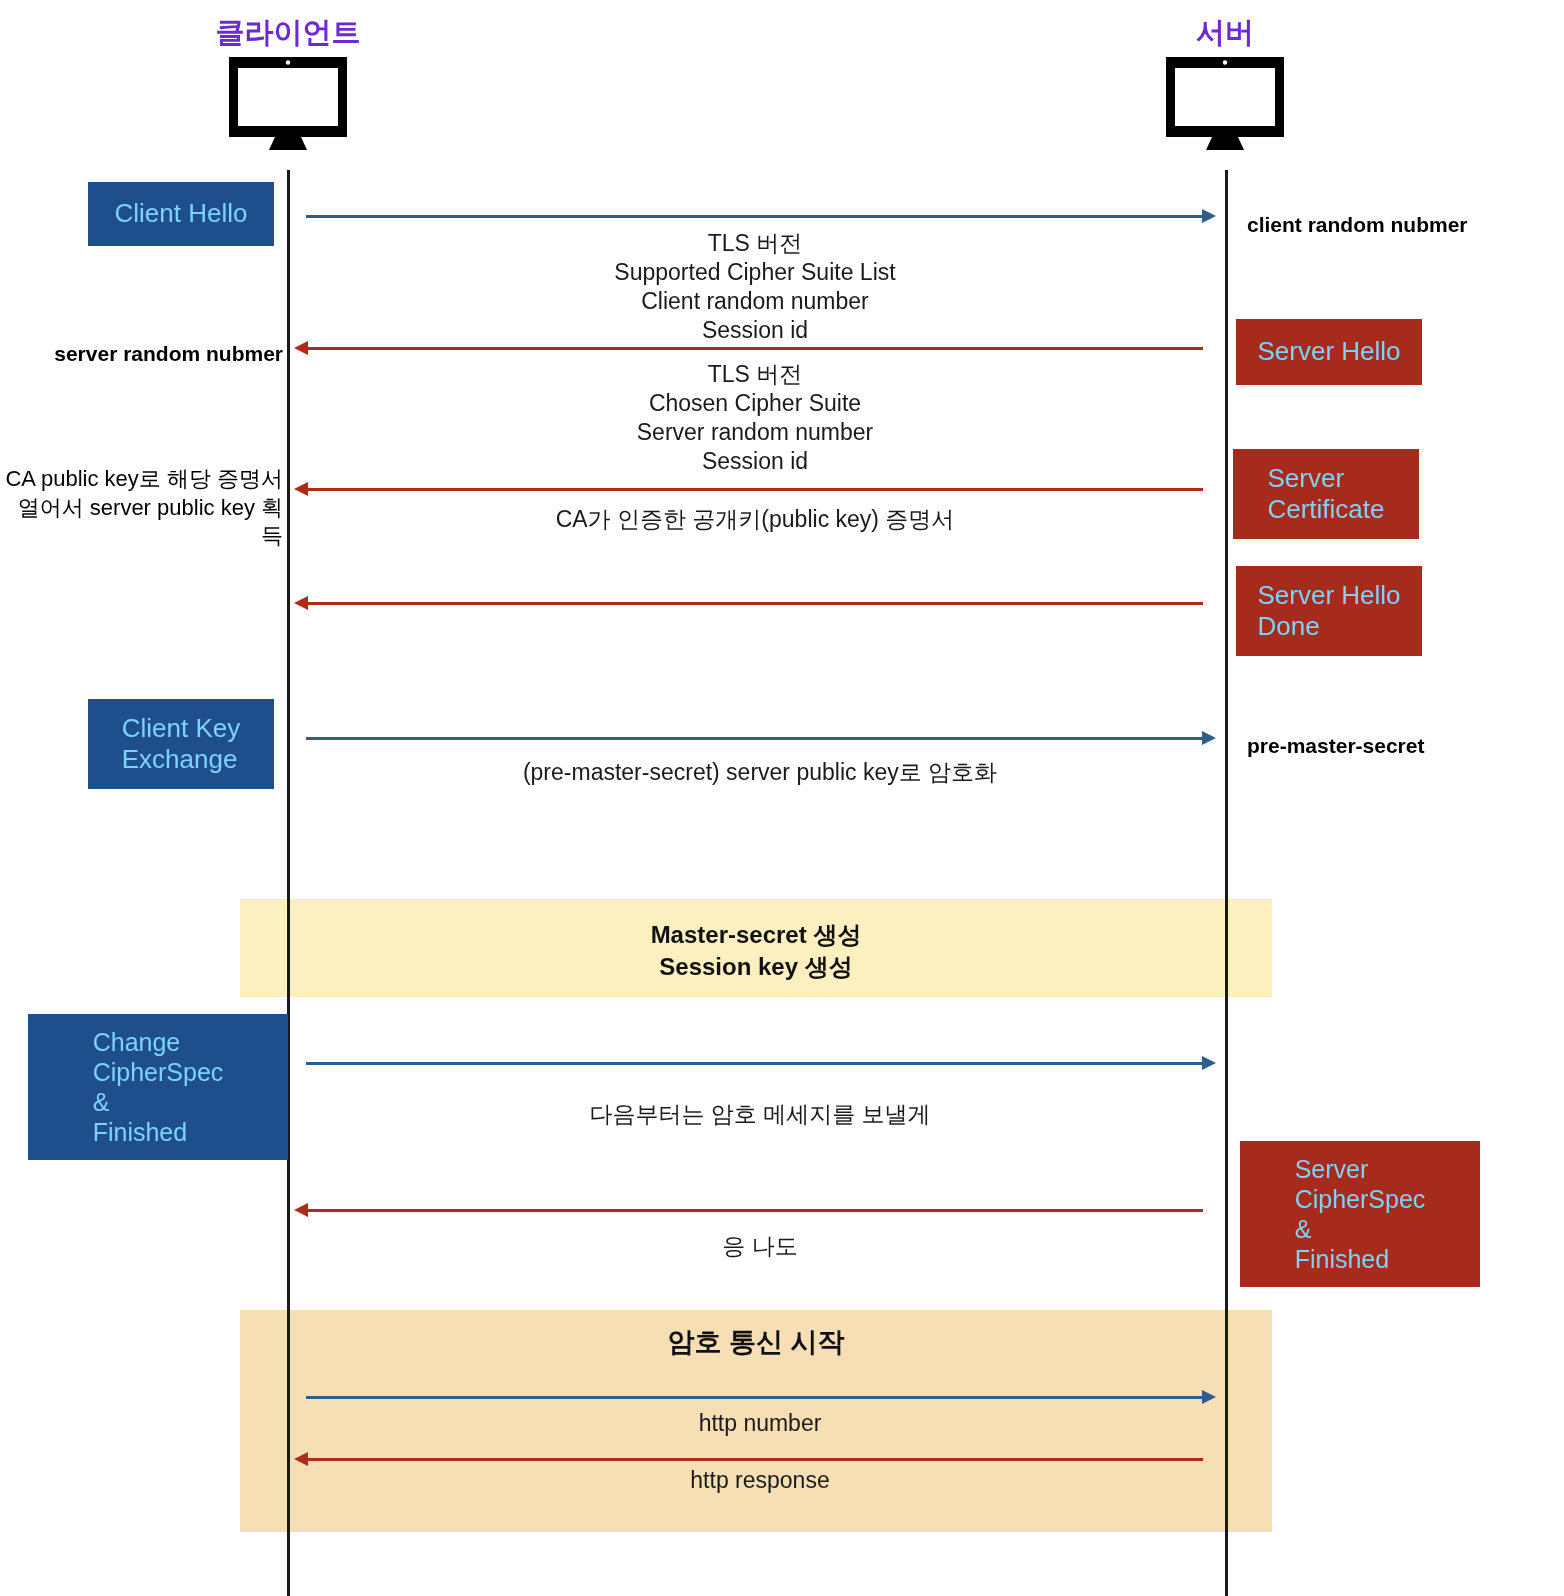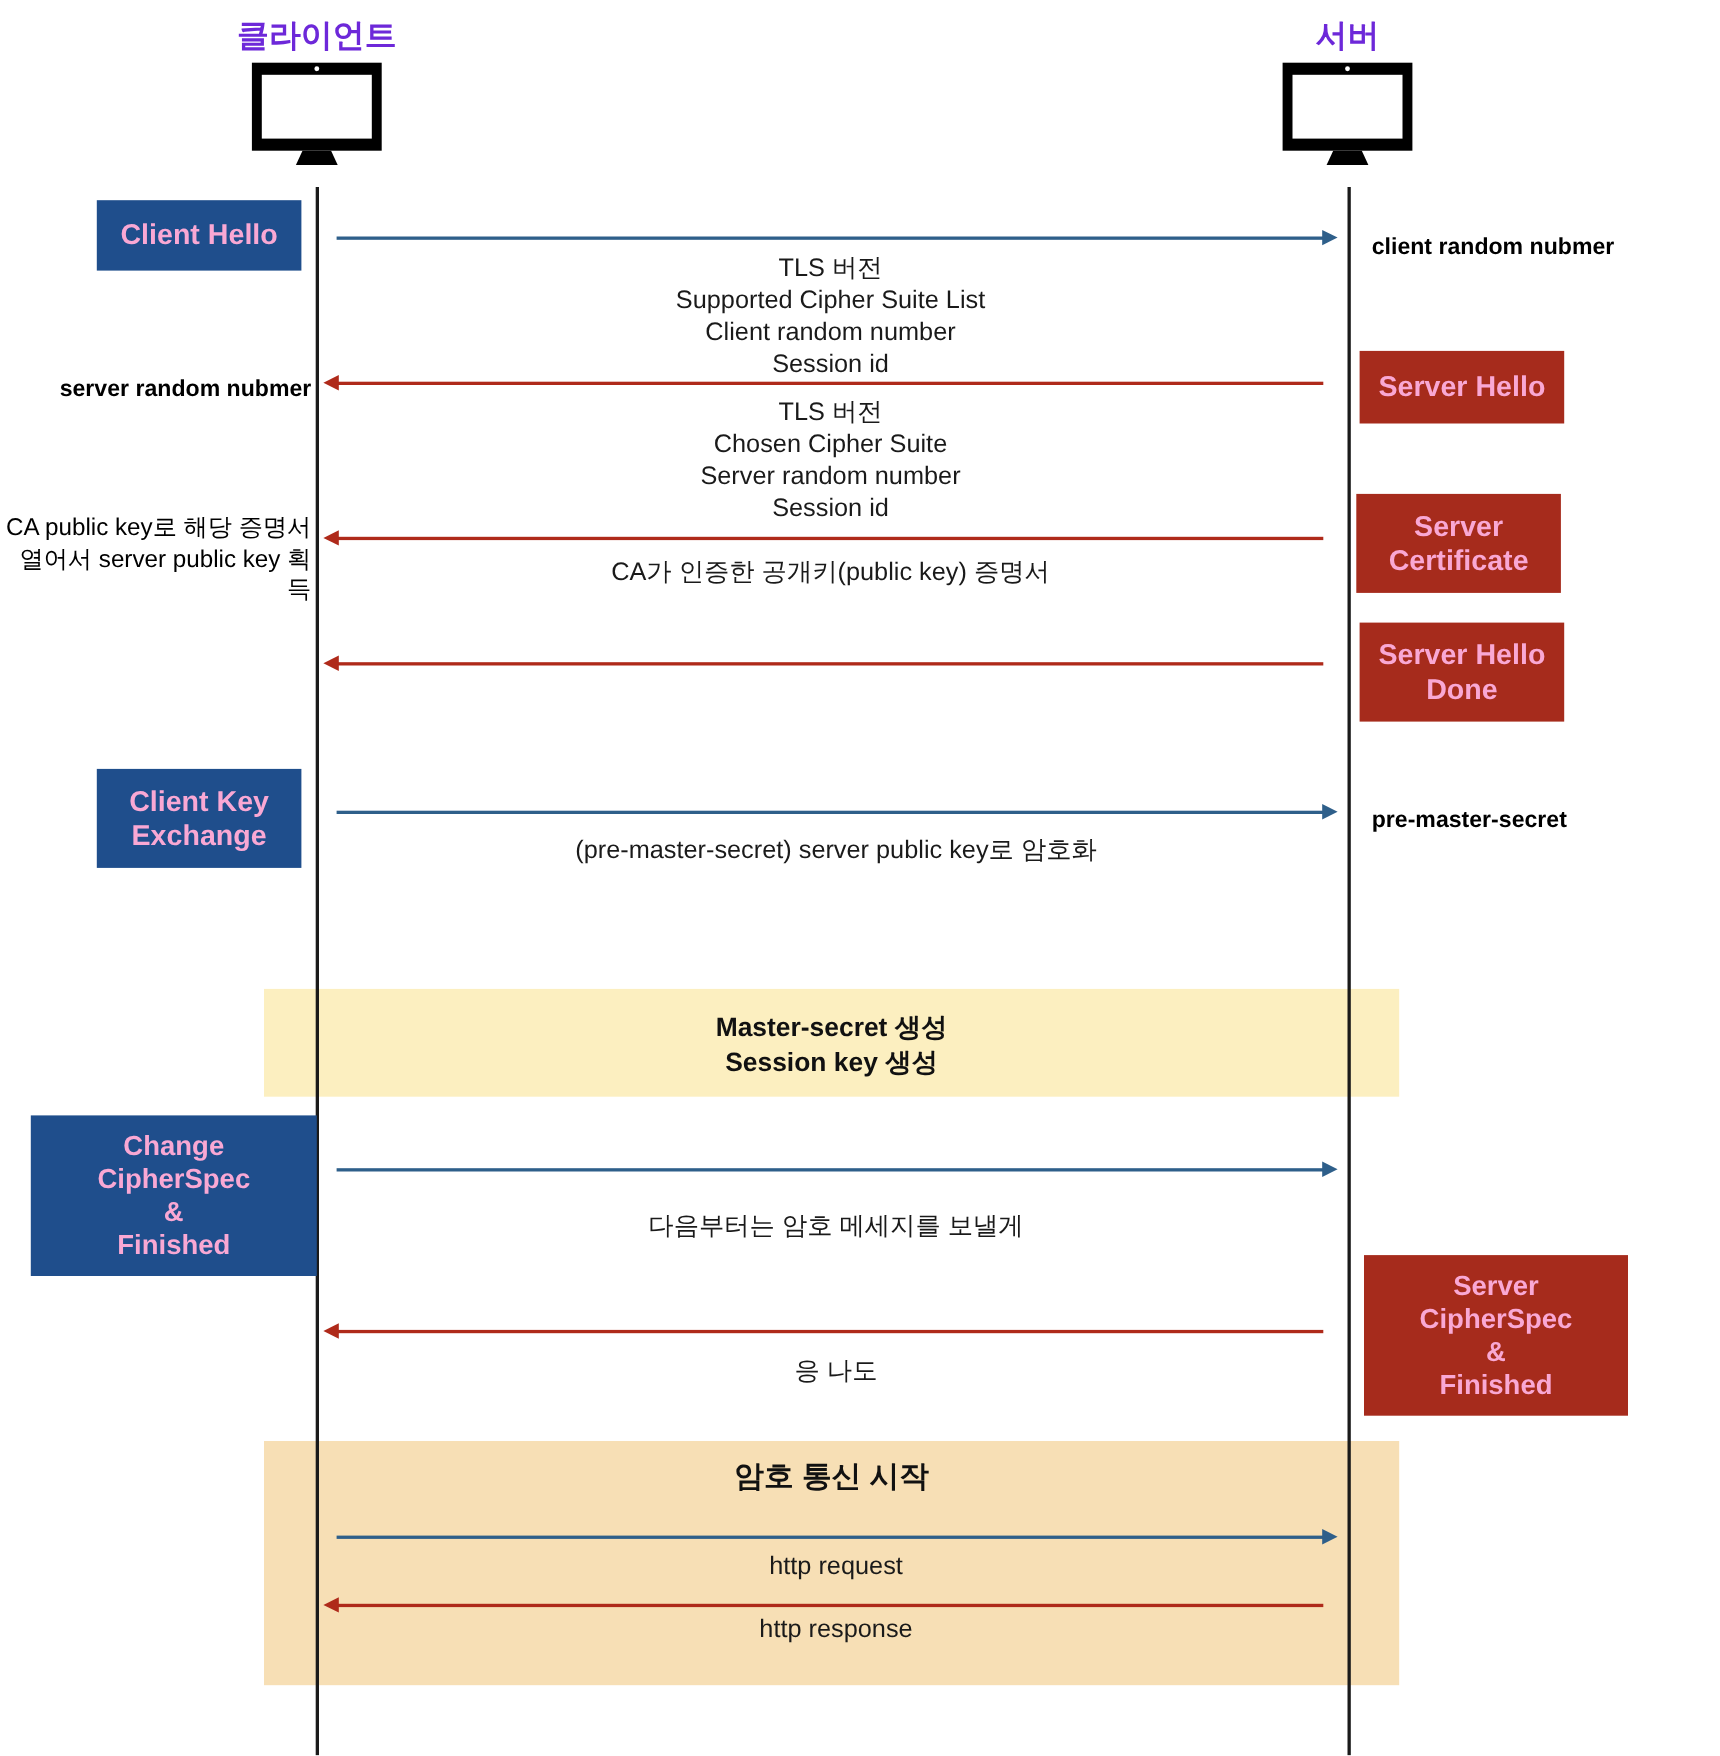--- a/index.html
+++ b/index.html
@@ -50,23 +50,22 @@
     line-height: 1.32;
     z-index: 3;
   }
 
   
   .step-box {
     position: absolute;
     display: flex;
     align-items: center;
     justify-content: center;
-    text-align: center;
-    color: #f9a8d4;
-    font-weight: bold;
+    color: #7dd3fc;
+    font-weight: normal;
     font-size: 26px;
     line-height: 1.2;
     z-index: 4;
     padding: 4px 6px;
   }
   .step-box.client { background: #1F4E8C; }
   .step-box.server { background: #A62B1C; }
 
   
   .arrow {
@@ -224,20 +223,20 @@
   <div class="arrow red left" style="left:307px; top:1209px; width:896px;">
     <span class="head"></span>
   </div>
   <div class="msg-caption" style="left:450px; top:1232px; width:620px;">응 나도</div>
 
   <div class="band-label" style="left:240px; top:1325px; width:1032px; font-size:27px;text-align:center;">암호 통신 시작</div>
 
   <div class="arrow blue right" style="left:306px; top:1396px; width:897px;">
     <span class="head"></span>
   </div>
-  <div class="msg-caption" style="left:450px; top:1409px; width:620px;">http request</div>
+  <div class="msg-caption" style="left:450px; top:1409px; width:620px;">http number</div>
 
   <div class="arrow red left" style="left:307px; top:1458px; width:896px;">
     <span class="head"></span>
   </div>
   <div class="msg-caption" style="left:450px; top:1466px; width:620px;">http response</div>
 
 </div>
 
 </body></html>

